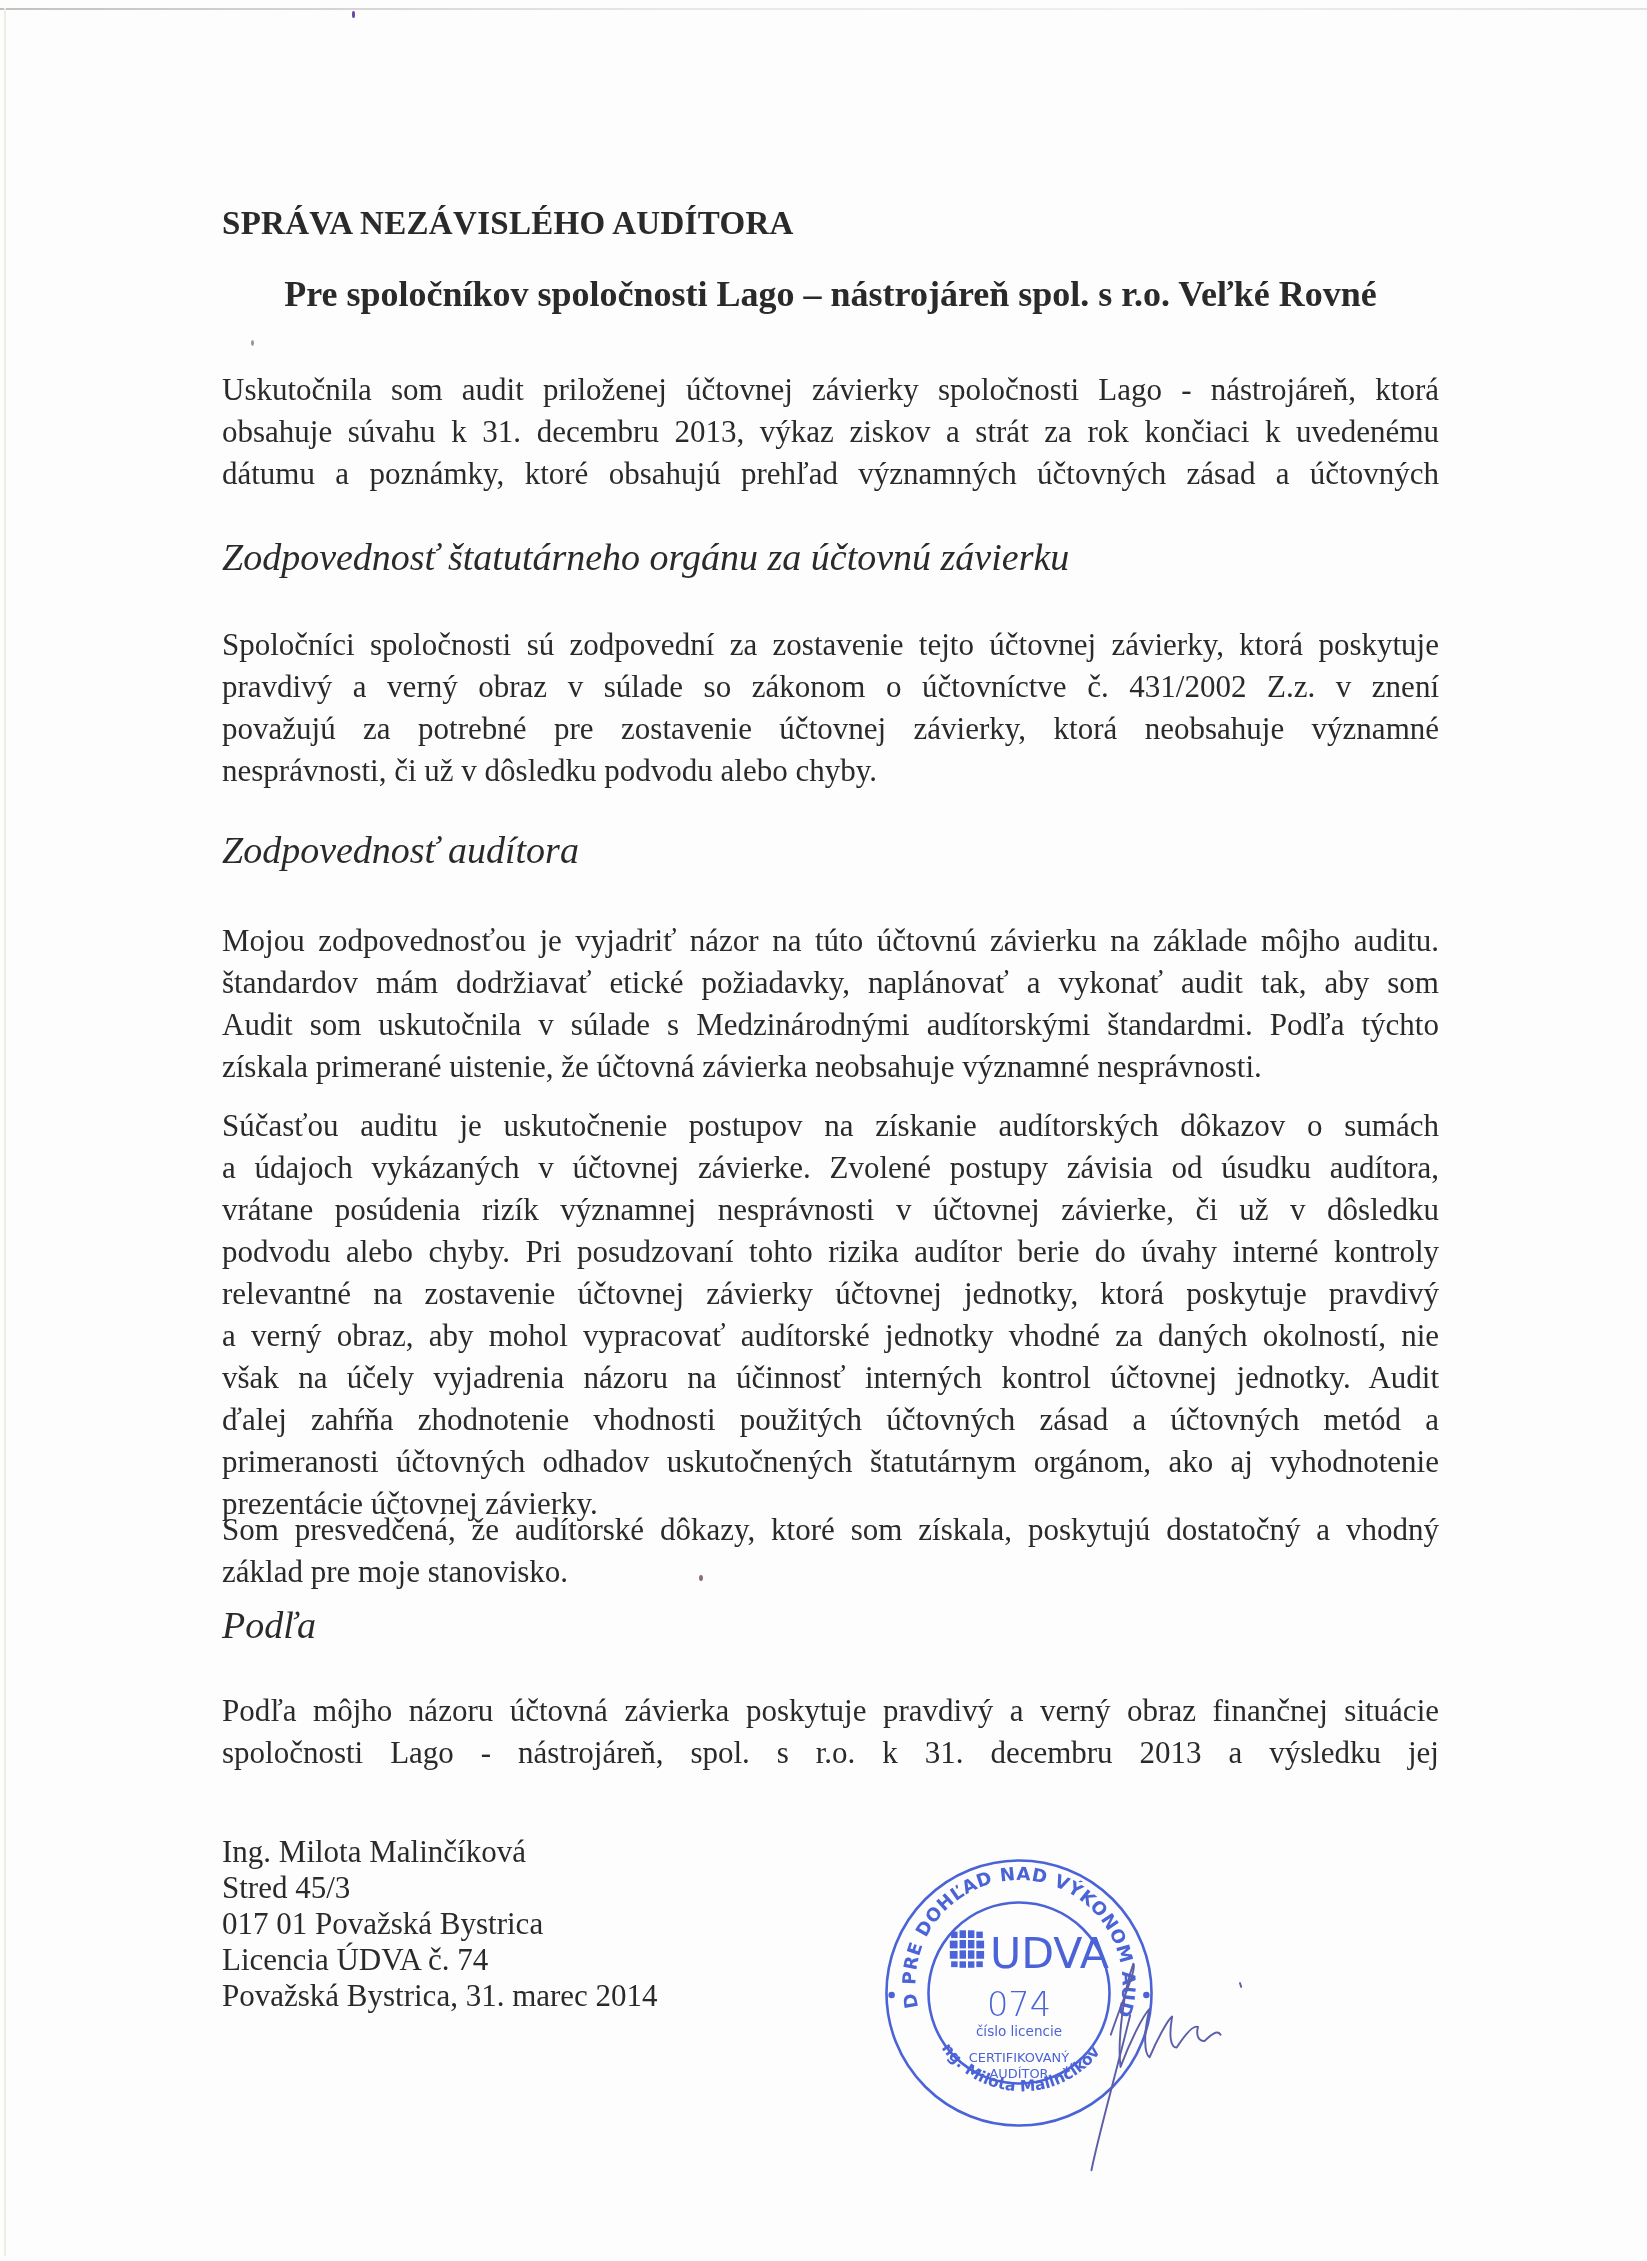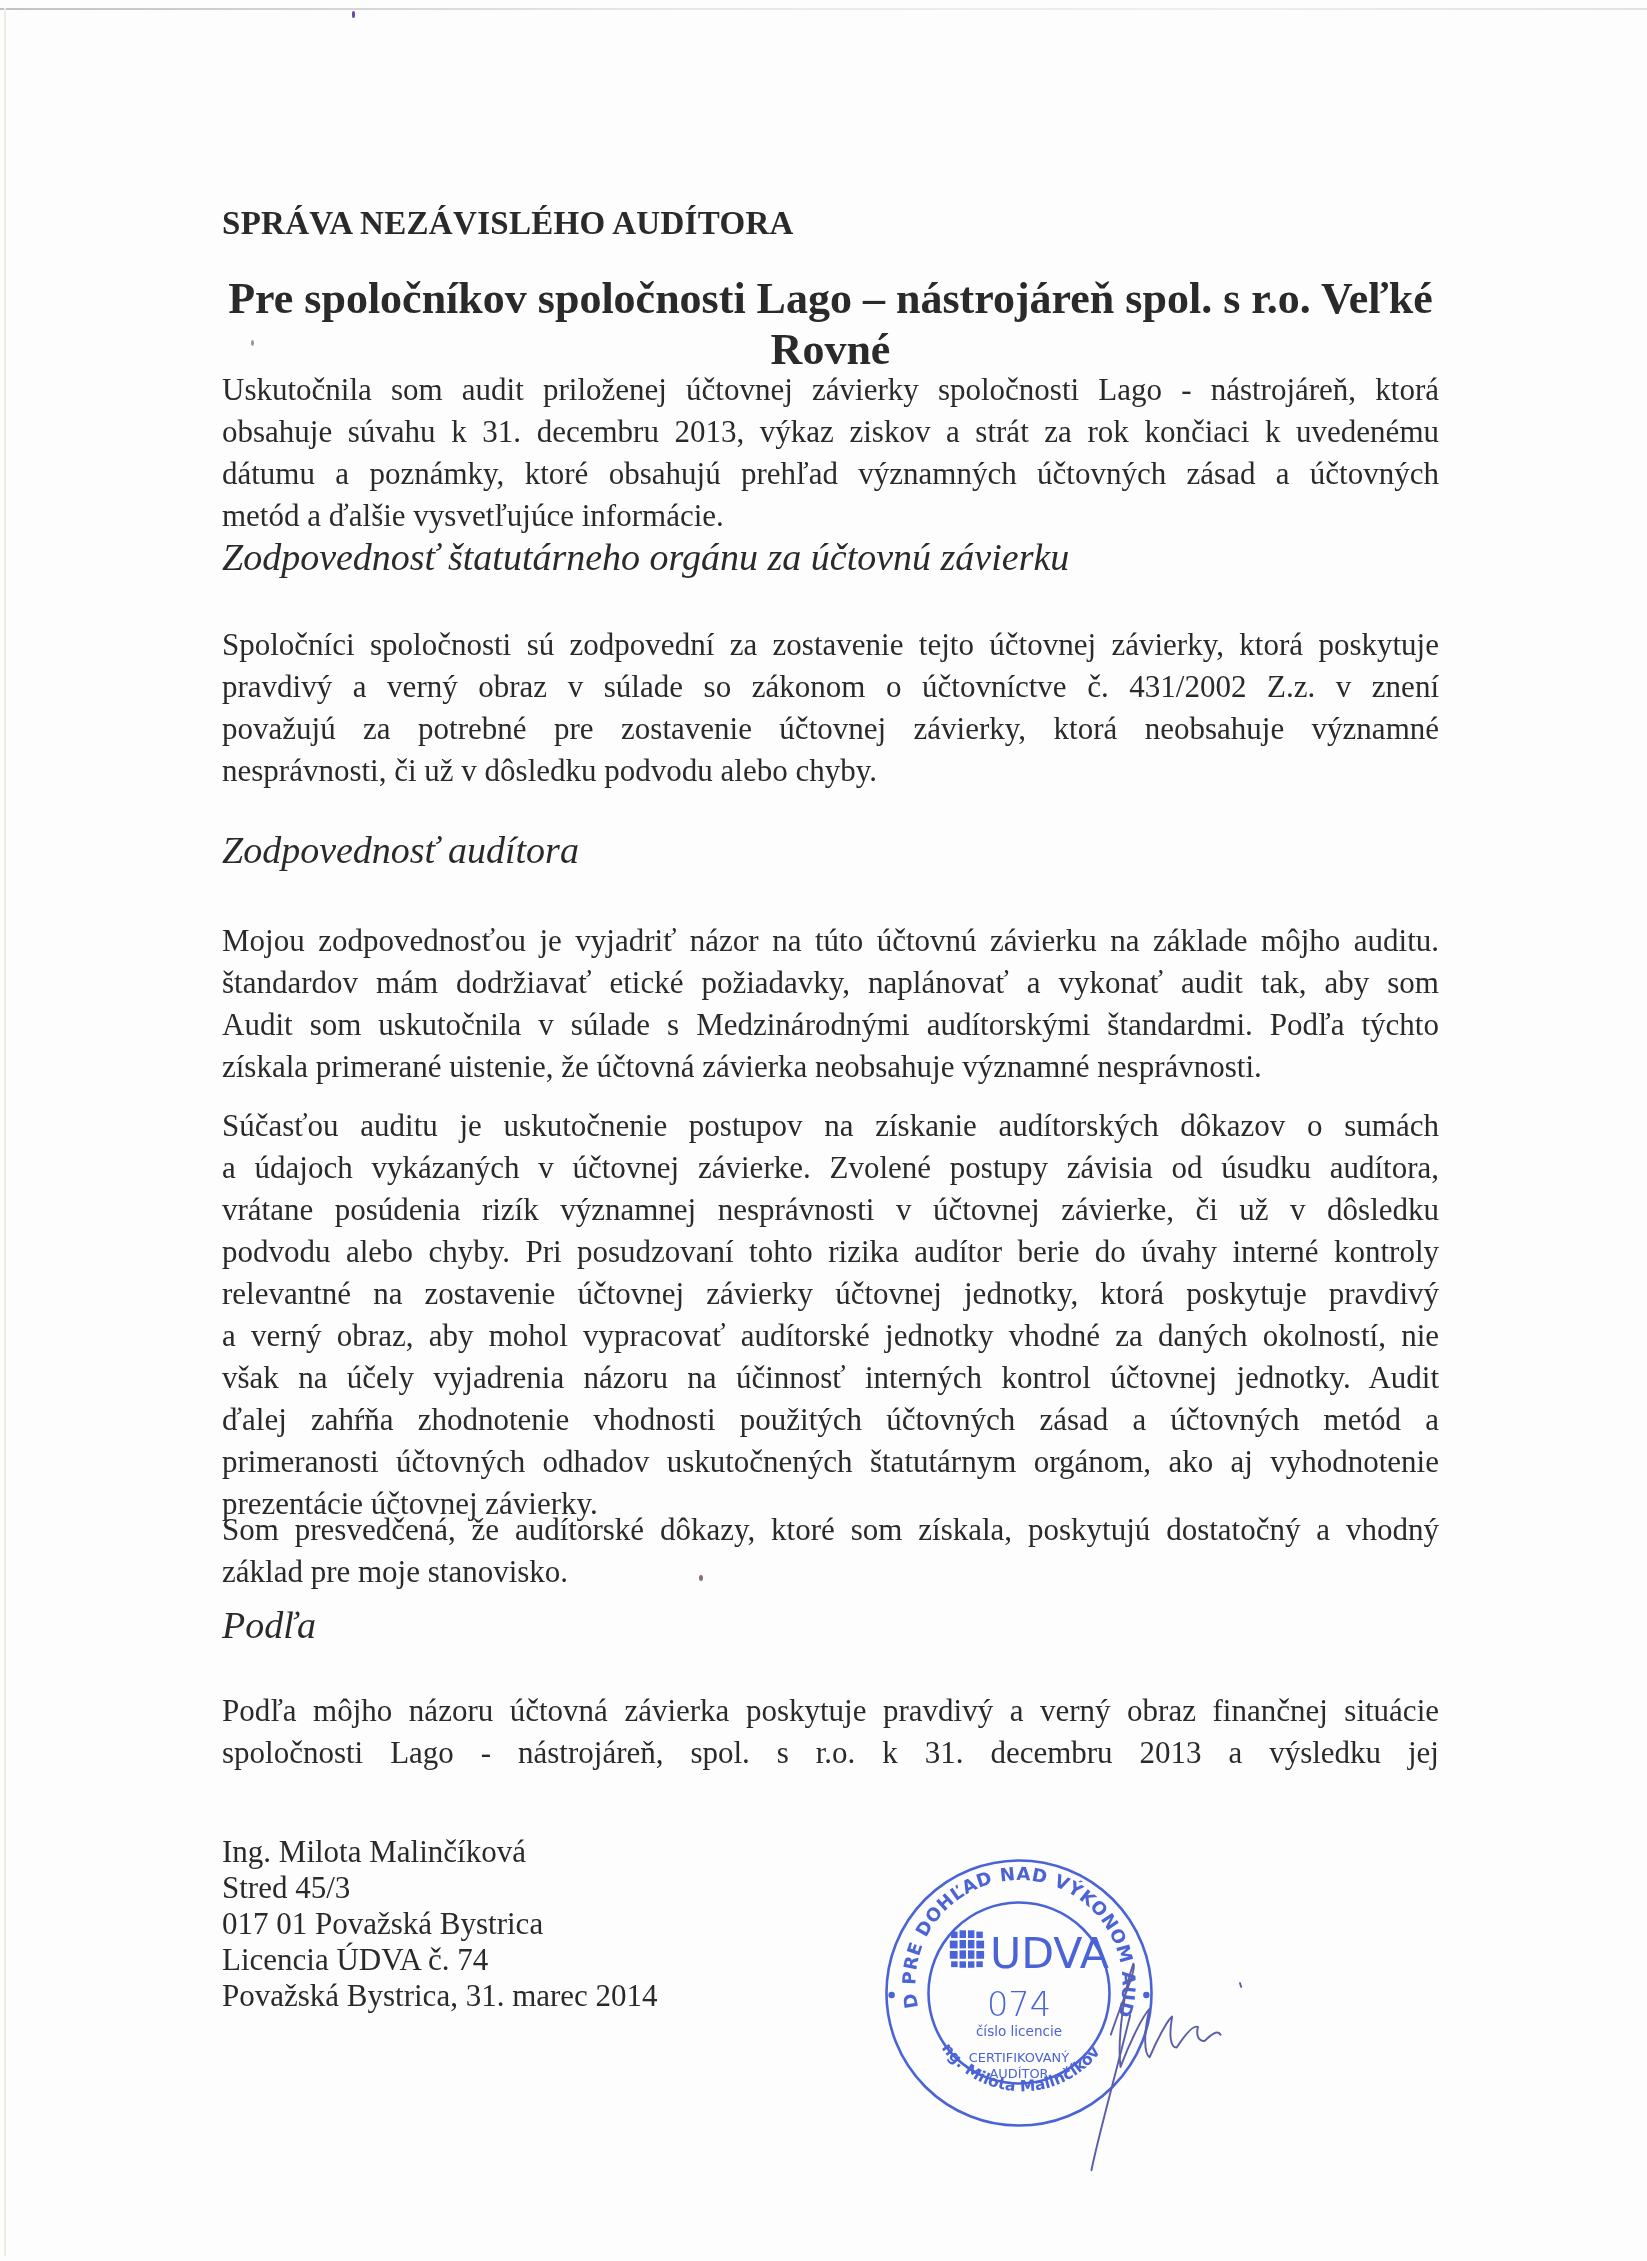--- a/index.html
+++ b/index.html
@@ -27,21 +27,21 @@
       top: 0;
       width: 1217px;
     }
     .title {
       position: absolute; left: 0; top: 205px; width: 1217px;
       font-weight: bold; font-size: 33px;
       letter-spacing: 0.3px; margin: 0;
     }
     .subtitle {
       position: absolute; left: 0; top: 273px; width: 1217px;
-      text-align: center; font-weight: bold; font-size: 44px; margin: 0;
+      text-align: center; font-weight: bold; font-size: 36px; margin: 0;
     }
     .block { position: absolute; left: 0; width: 1217px; margin-top: 20px; }
     .line {
       display: block;
       font-size: 31px;
       line-height: 42px;
       height: 42px;
       white-space: nowrap;
       text-align: justify;
       text-align-last: justify;
@@ -64,21 +64,20 @@
 <div class="scan-edge-left"></div>
 
 <div class="page">
   <h1 class="title">SPRÁVA NEZÁVISLÉHO AUDÍTORA</h1>
   <h2 class="subtitle">Pre spoločníkov spoločnosti Lago – nástrojáreň spol. s r.o. Veľké Rovné</h2>
 
   <div class="block" style="top:349px">
     <span class="line">Uskutočnila som audit priloženej účtovnej závierky spoločnosti Lago - nástrojáreň, ktorá</span>
     <span class="line">obsahuje súvahu k 31. decembru 2013, výkaz ziskov a strát za rok končiaci k uvedenému</span>
     <span class="line">dátumu a poznámky, ktoré obsahujú prehľad významných účtovných zásad a účtovných</span>
-    <span class="line last">metód a ďalšie vysvetľujúce informácie.</span>
   </div>
 
   <p class="heading" style="top:535px">Zodpovednosť štatutárneho orgánu za účtovnú závierku</p>
   <div class="block" style="top:604px">
     <span class="line">Spoločníci spoločnosti sú zodpovední za zostavenie tejto účtovnej závierky, ktorá poskytuje</span>
     <span class="line">pravdivý a verný obraz v súlade so zákonom o účtovníctve č. 431/2002 Z.z. v znení</span>
     <span class="line">považujú za potrebné pre zostavenie účtovnej závierky, ktorá neobsahuje významné</span>
     <span class="line last">nesprávnosti, či už v dôsledku podvodu alebo chyby.</span>
   </div>
 

